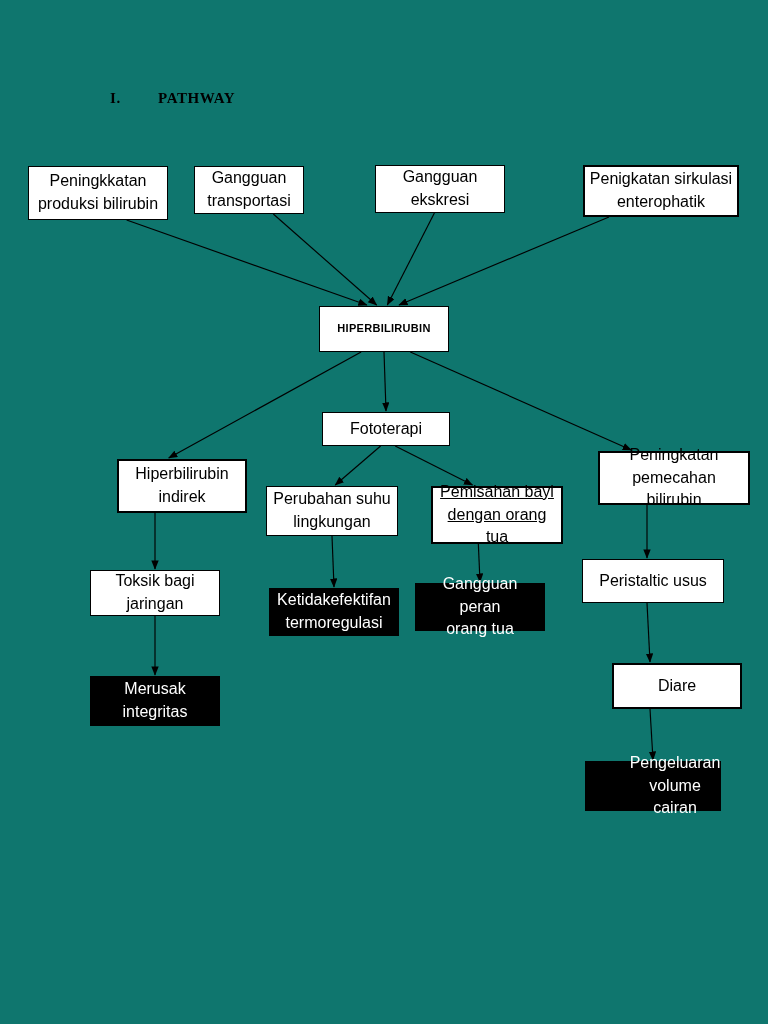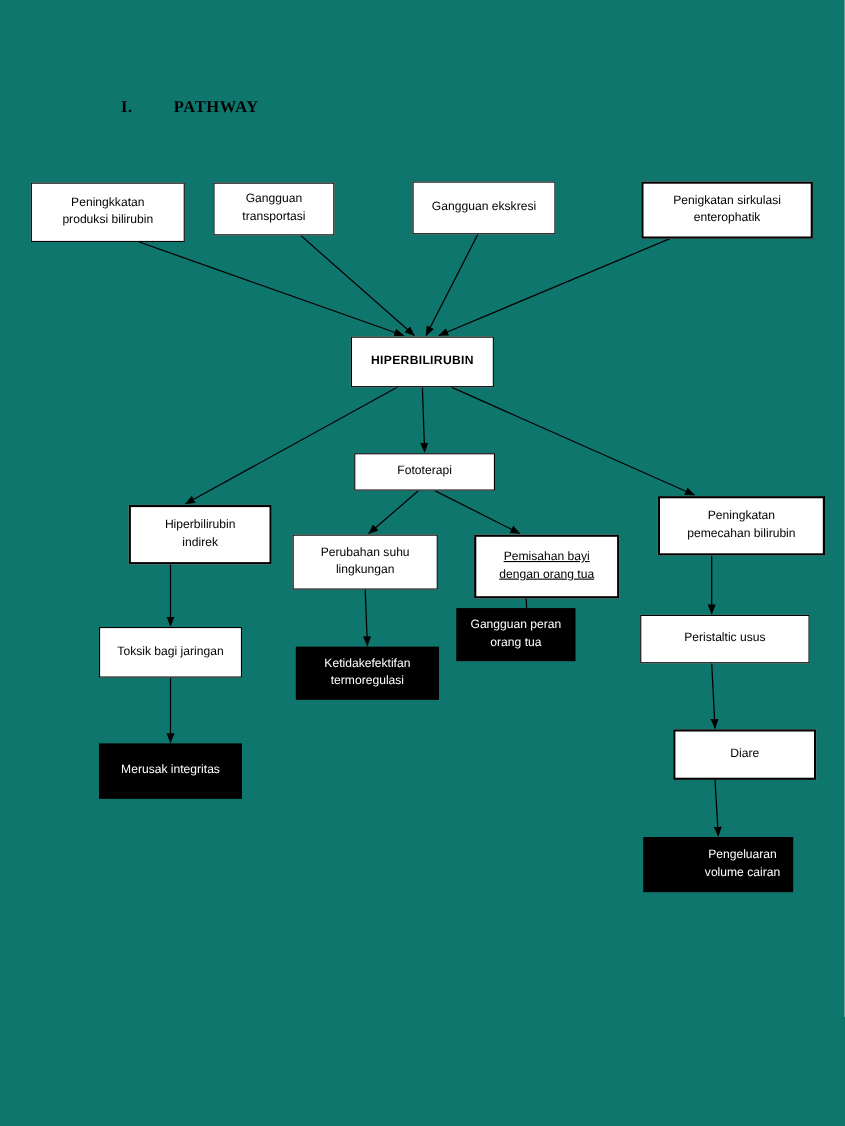--- a/index.html
+++ b/index.html
@@ -37,21 +37,21 @@
   }
   .node {
     position: absolute;
     display: flex;
     align-items: center;
     justify-content: center;
     text-align: center;
     background: #ffffff;
     border: 1.6px solid #000000;
     color: #000000;
-    font-size: 11px;
+    font-size: 16px;
     line-height: 1.42;
     padding: 2px 4px;
     font-family: "Liberation Sans", sans-serif;
   }
   .node.thick { border-width: 2.4px; margin-left: 27px; }
   .node.dark {
     background: #000000;
     color: #ffffff;
     border: 1.6px solid #000000;
   }
@@ -154,33 +154,33 @@
           <span class="label">Pemisahan bayi</span>
           <span class="label">dengan orang tua</span>
         </div>
       </div>
       <div class="node dark" style="left: 269px; top: 588px; width: 130px; height: 48px;">
         <div>
           <span class="label">Ketidakefektifan</span>
           <span class="label">termoregulasi</span>
         </div>
       </div>
-      <div class="node dark" style="left: 415px; top: 553px; width: 108px; height: 48px; text-align: center;">
+      <div class="node dark" style="left: 415px; top: 583px; width: 130px; height: 48px; text-align: center;">
         <div>
           <span class="label">Gangguan peran</span>
           <span class="label">orang tua</span>
         </div>
       </div>
       <div class="node thick" style="left: 571px; top: 451px; width: 152px; height: 54px;">
         <div>
           <span class="label">Peningkatan</span>
           <span class="label">pemecahan bilirubin</span>
         </div>
       </div>
-      <div class="node" style="left: 582px; top: 559px; width: 154px; height: 44px;">
+      <div class="node" style="left: 582px; top: 559px; width: 142px; height: 44px;">
         <div>
           <span class="label">Peristaltic usus</span>
         </div>
       </div>
       <div class="node thick" style="left: 585px; top: 663px; width: 130px; height: 46px;">
         <div>
           <span class="label">Diare</span>
         </div>
       </div>
       <div class="node dark" style="left: 585px; top: 761px; width: 136px; height: 50px; padding-left: 48px;">

